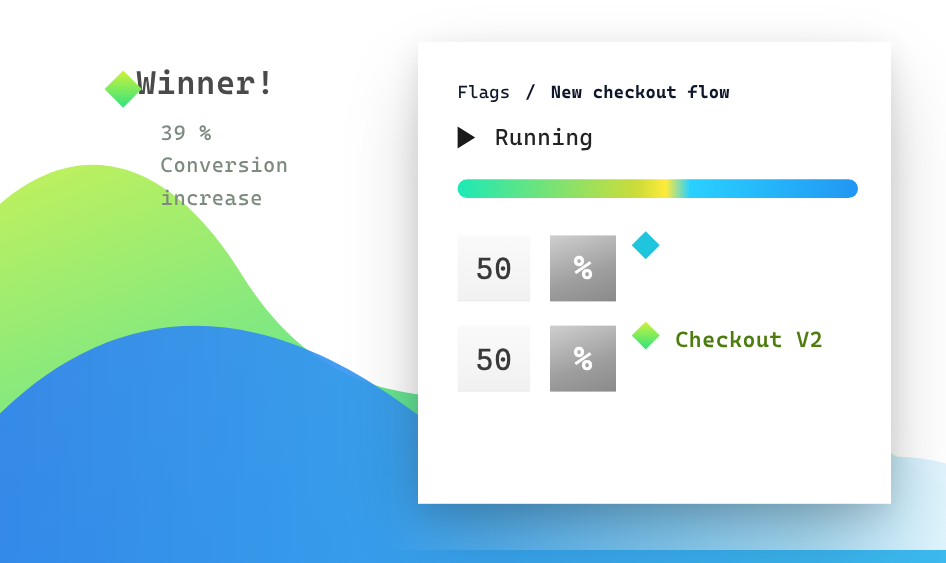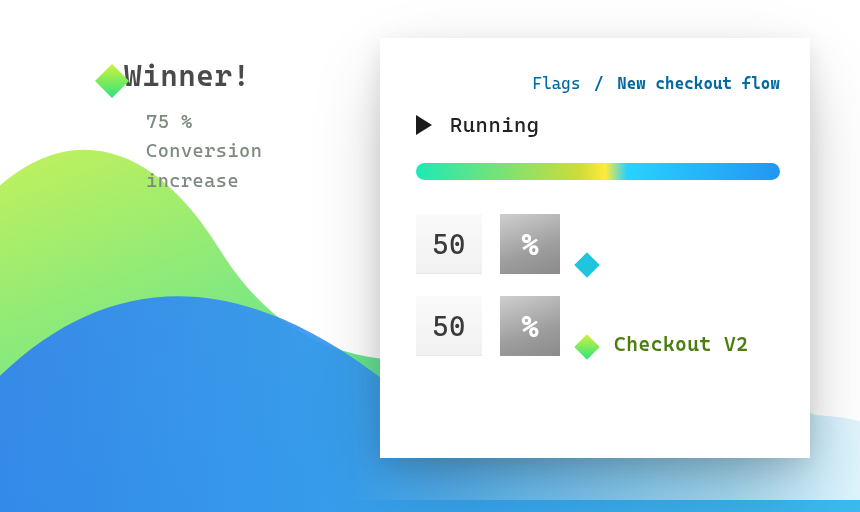--- a/index.html
+++ b/index.html
@@ -61,23 +61,22 @@
     top: 38px;
     width: 430px;
     height: 420px;
     background: #ffffff;
     box-shadow: 0 28px 70px -12px rgba(0,0,0,0.28), 0 8px 24px rgba(0,0,0,0.10);
     padding: 36px 30px 30px 36px;
     z-index: 3;
   }
   .crumbs {
     font-size: 16px;
-    color: #0369a1;
+    color: #0f172a;
     letter-spacing: 0.2px;
-    text-align: right;
   }
   .crumbs .root { font-weight: 500; }
   .crumbs .sep  { font-weight: 600; margin: 0 4px; }
   .crumbs .leaf { font-weight: 700; }
 
   .status-line {
     display: flex;
     align-items: center;
     gap: 18px;
     margin-top: 20px;
@@ -103,21 +102,21 @@
   }
 
   .variants {
     margin-top: 34px;
     display: flex;
     flex-direction: column;
     gap: 22px;
   }
   .variant-row {
     display: flex;
-    align-items: flex-end;
+    align-items: flex-start;
     gap: 18px;
   }
   .val-box {
     width: 66px;
     height: 60px;
     background: linear-gradient(180deg, #fafafa 0%, #f1f1f1 100%);
     box-shadow: inset 0 -1px 0 rgba(0,0,0,0.04);
     display: flex;
     align-items: center;
     justify-content: center;
@@ -176,21 +175,21 @@
   <path d="M -40 512 L -40 420 C 80 270, 220 260, 370 370 C 520 480, 640 440, 760 420 C 830 408, 870 420, 900 440 L 900 512 Z" fill="url(#bWave)" opacity="0.92"></path>
   <rect x="350" y="300" width="540" height="200" fill="url(#fadeWhite)"></rect>
 </svg>
 
 <div class="summary">
   <div class="summary-row1">
     <div class="diamond green"></div>
     <div class="summary-title">Winner!</div>
   </div>
   <div class="summary-sub">
-    <span>75 %</span>
+    <span>39 %</span>
     <span>Conversion</span>
     <span>increase</span>
   </div>
 </div>
 
 <div class="card">
   <div class="crumbs">
     <span class="root">Flags</span>
     <span class="sep">/</span>
     <span class="leaf">New checkout flow</span>

